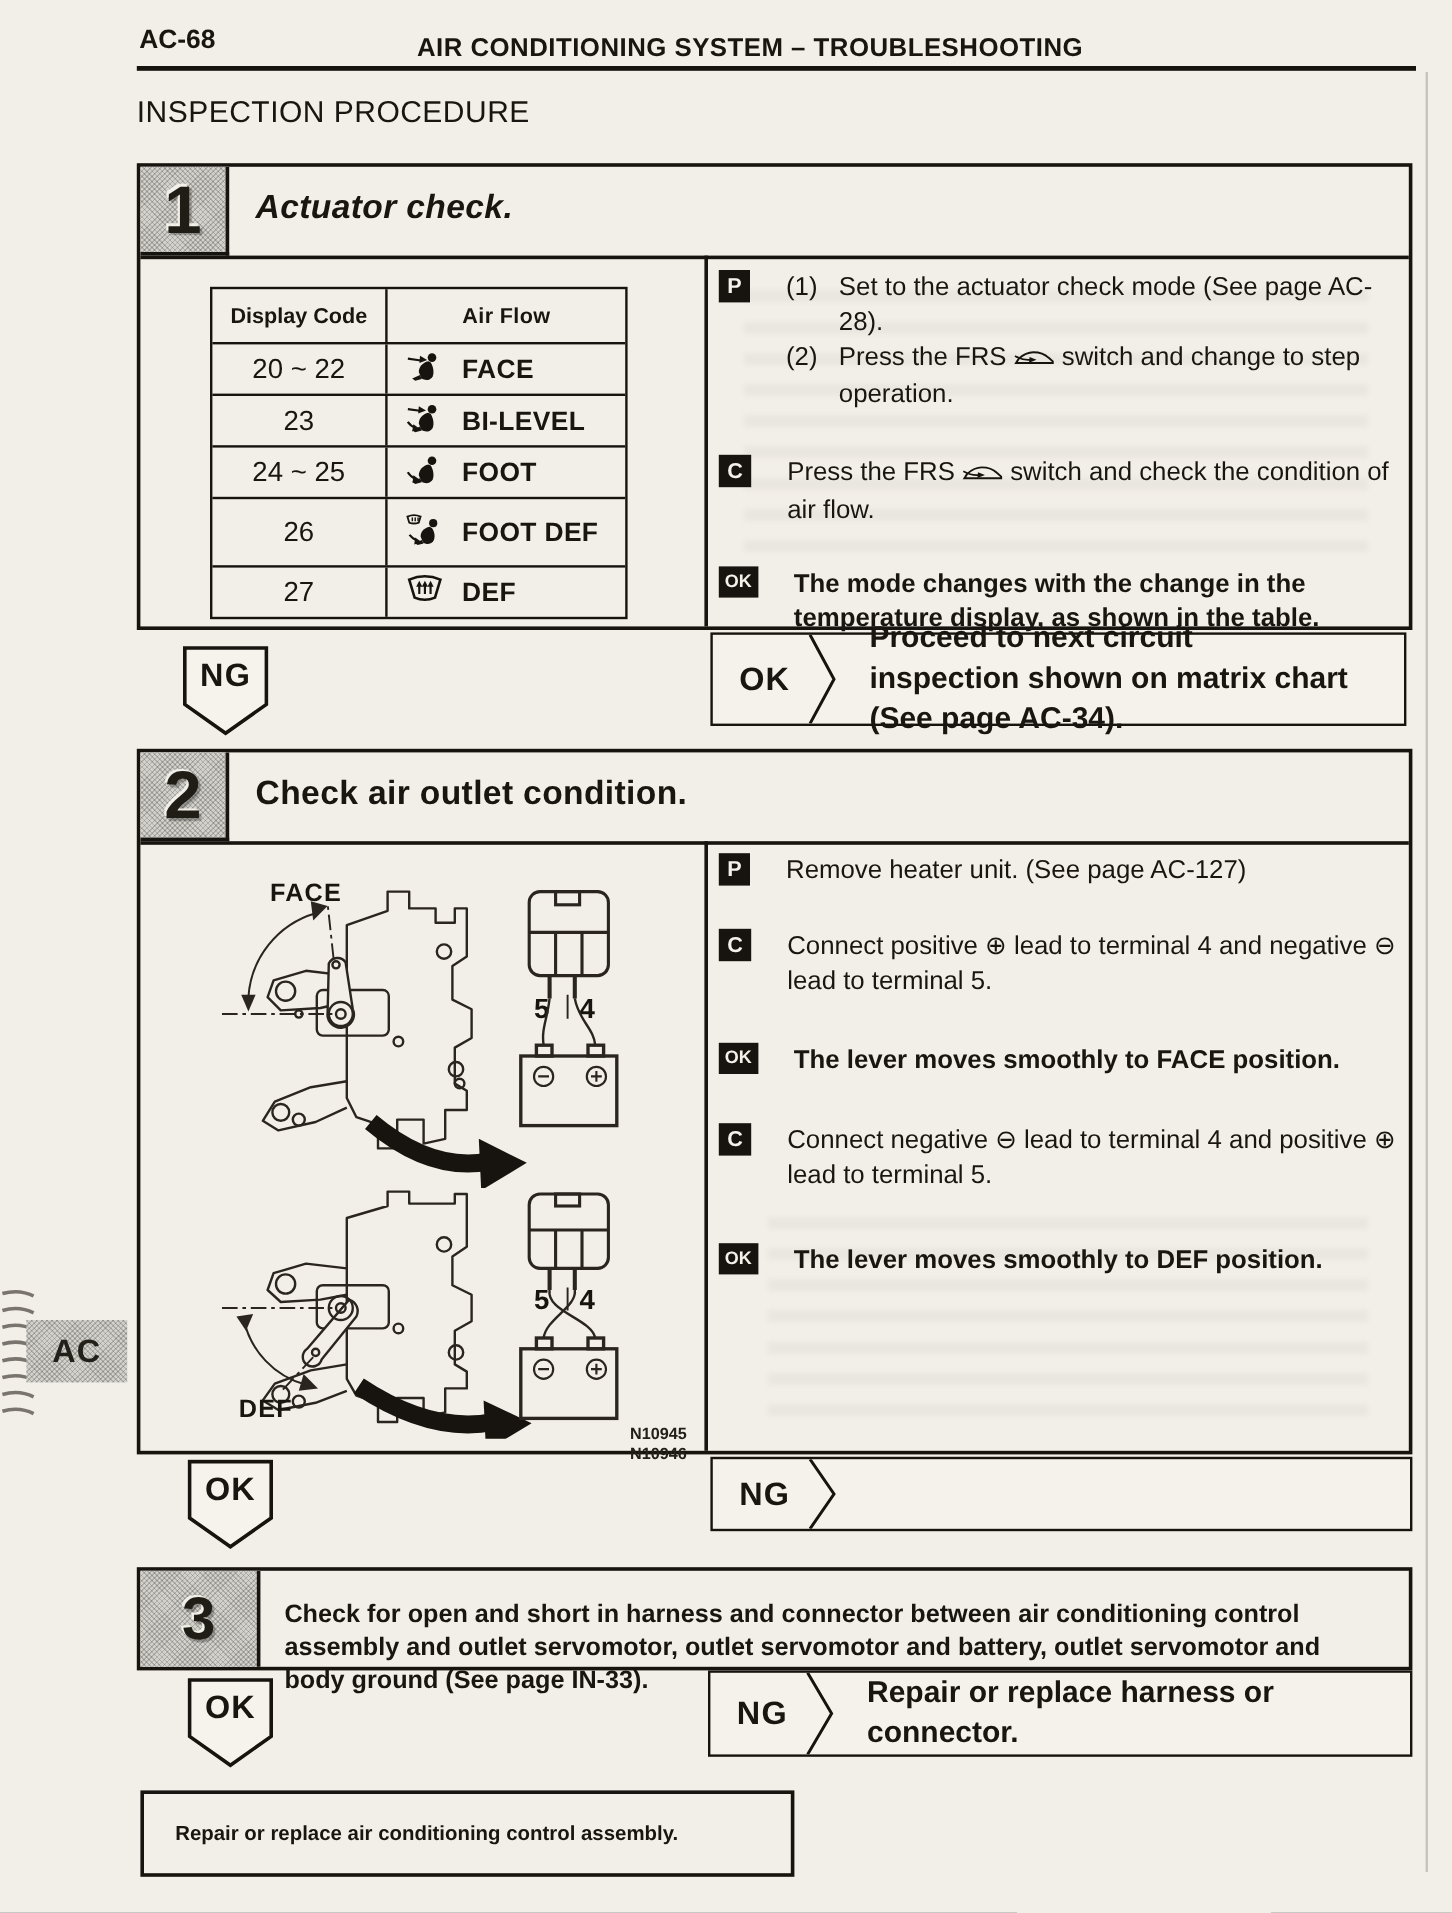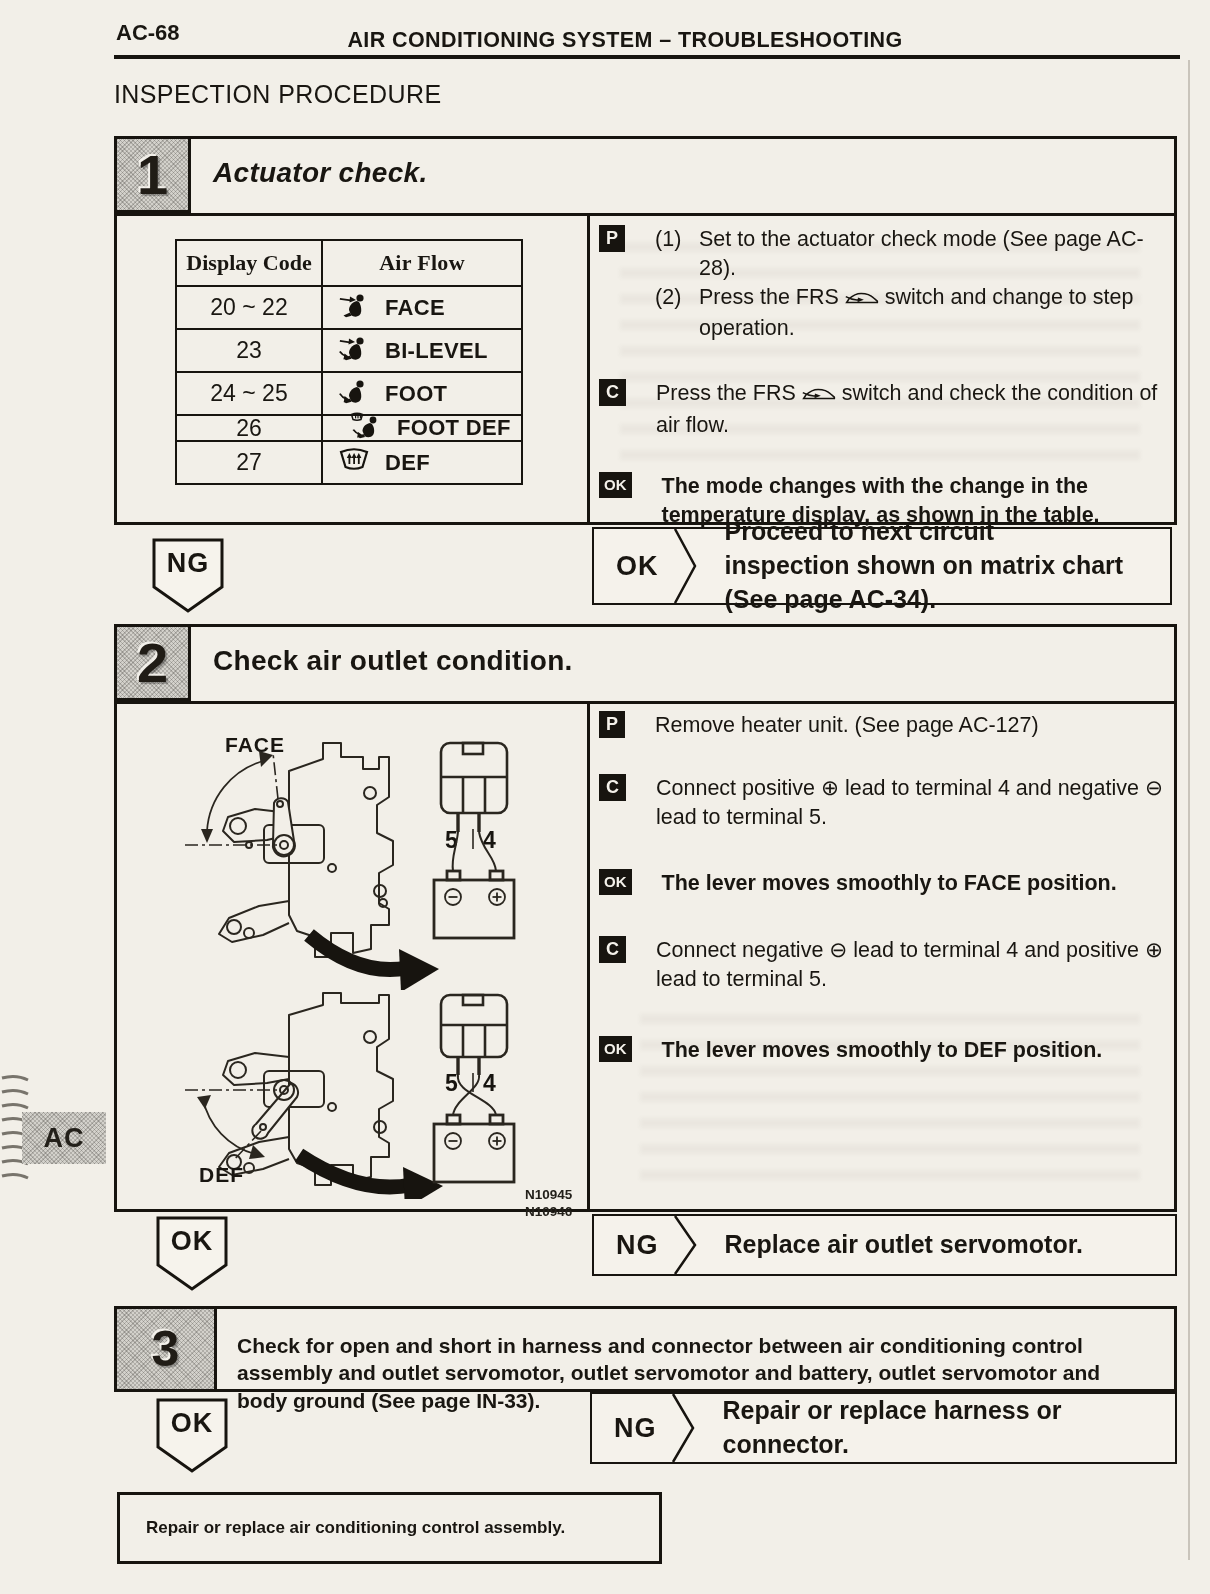--- a/index.html
+++ b/index.html
@@ -37,21 +37,21 @@
   .bold{font-weight:bold;}
   .numline{display:flex;}
   .numcell{width:44px;flex:none;}
   .tbl{border:2.5px solid #17140f;box-sizing:border-box;}
   .tbl-row{display:flex;border-top:2.5px solid #17140f;box-sizing:border-box;}
   .tbl-row.first{border-top:none;}
   .c-code{width:146px;flex:none;display:flex;align-items:center;justify-content:center;
     font-size:23px;border-right:2.5px solid #17140f;box-sizing:border-box;}
   .c-flow{flex:1;display:flex;align-items:center;padding-left:14px;font-size:22px;font-weight:bold;letter-spacing:.3px;}
   .c-flow .aficon{margin-right:12px;flex:none;}
-  .hdr .c-code,.hdr .c-flow{font-weight:bold;font-size:22px;justify-content:center;padding-left:0;font-family:Liberation Serif, serif;}
+  .hdr .c-code,.hdr .c-flow{font-weight:bold;font-size:18px;justify-content:center;padding-left:0;}
   .resultbox{display:flex;align-items:center;border:2.5px solid #17140f;box-sizing:border-box;background:rgba(246,243,236,.6);}
   .res-label{font-weight:bold;font-size:27px;margin:0 14px 0 22px;letter-spacing:1px;}
   .res-chev{flex:none;align-self:stretch;}
   .res-text{font-weight:bold;font-size:25px;line-height:1.35;margin-left:26px;}
   .pent{width:72px;height:76px;}
   .pent svg{position:absolute;left:0;top:0;}
   .pent-label{position:absolute;left:0;top:10px;width:72px;text-align:center;
     font-weight:bold;font-size:27px;letter-spacing:1px;}
   .figno{font-size:13.5px;line-height:1.25;font-weight:bold;color:#23201a;}
   .inline-ic{vertical-align:-3px;margin:0 5px;}
@@ -129,21 +129,21 @@
                   <circle cx="23" cy="7" r="3.6"></circle>
                   <path d="M20,10 C15,11 12,15 12,19 L14,24 C17,26.5 21,26 23,23.5 C25,21 24.5,15 22,11 Z"></path>
                   <path d="M13,21.5 L6.5,24.5 L9,26.3 L14.5,24.8 Z"></path>
                   <path d="M2,17 Q5,21.5 9,22.8 L9,21 Q6,20 3.6,16.2 Z"></path>
                   <polygon points="7.5,19 13.5,23.2 6.8,25.4"></polygon>
                 </g>
               </svg></span>
             <span>FOOT</span>
           </div>
       </div>
-      <div class="tbl-row" style="height:26px;gap:12px;">
+      <div class="tbl-row" style="height:57px;">
         <div class="c-code">26</div>
         <div class="c-flow">
             <span class="aficon"><svg width="36" height="28" viewBox="0 0 36 28">
                 <g fill="#17140f">
                   <circle cx="24" cy="9" r="3.4"></circle>
                   <path d="M21,12 C16,13 13.5,16.5 13.5,20 L15.5,25 C18.5,27 22,26.5 24,24 C25.8,21.5 25.5,16.5 23,13 Z"></path>
                   <path d="M14.5,23 L8.5,25.6 L11,27.2 L16,25.9 Z"></path>
                   <path d="M3.5,19 Q6.5,23 10.5,24.2 L10.5,22.4 Q7.5,21.4 5.1,18.2 Z"></path>
                   <polygon points="9,21 14.5,24.8 8.2,26.8"></polygon>
                   <path d="M2.5,3.5 Q8,1 13.5,3.5 L12,8.5 Q8,10 4,8.5 Z" fill="none" stroke="#17140f" stroke-width="1.5"></path>
@@ -393,21 +393,20 @@
         <polygon points="2,2 70,2 70,49 36,73 2,49" fill="#f6f3ec" stroke="#17140f" stroke-width="3"></polygon>
       </svg>
     <span class="pent-label">OK</span>
   </div>
 
   <div class="abs resultbox" style="left:592px;top:1214px;width:585px;height:62px;">
     <span class="res-label">NG</span>
     <svg class="res-chev" width="26" height="58" viewBox="0 0 26 58" preserveAspectRatio="none">
         <polyline points="2,0 22,29 2,58" fill="none" stroke="#17140f" stroke-width="2.5"></polyline>
       </svg>
-    <div class="res-text">Replace air outlet servomotor.</div>
   </div>
 
   <div class="abs bx" style="left:114px;top:1306px;width:1063px;height:86px;display:flex;">
     <div class="hatch stepbadge" style="width:100px;flex:none;border-bottom:none;">
       <span class="stepnum" style="font-size:50px;">3</span>
     </div>
     <div style="flex:1;display:flex;align-items:center;padding:4px 20px;font-weight:bold;font-size:21px;line-height:1.3;margin-top:48px;">Check for open and short in harness and connector between air conditioning control assembly and outlet servomotor, outlet servomotor and battery, outlet servomotor and body ground (See page IN-33).</div>
   </div>
 
   <div class="abs pent" style="left:156px;top:1398px;">
@@ -434,17 +433,17 @@
       <path d="M2,6 Q16,2 28,8"></path>
         <path d="M2,20 Q16,16 28,22"></path>
         <path d="M2,34 Q16,30 28,36"></path>
       <path d="M2,48 Q16,44 28,50"></path>
         <path d="M2,62 Q16,58 28,64"></path>
         <path d="M2,76 Q16,72 28,78"></path>
       <path d="M2,90 Q16,86 28,92"></path>
         <path d="M2,104 Q16,100 28,106"></path>
     </g>
   </svg>
-  <div class="abs hatch" style="left:22px;top:1100px;width:84px;height:52px;display:flex;align-items:center;justify-content:center;margin-top:12px;">
+  <div class="abs hatch" style="left:22px;top:1100px;width:84px;height:52px;display:flex;align-items:center;justify-content:center;">
     <span style="font-weight:bold;font-size:27px;letter-spacing:1px;color:#23201a;">AC</span>
   </div>
 
 </div>
 
 </body></html>

